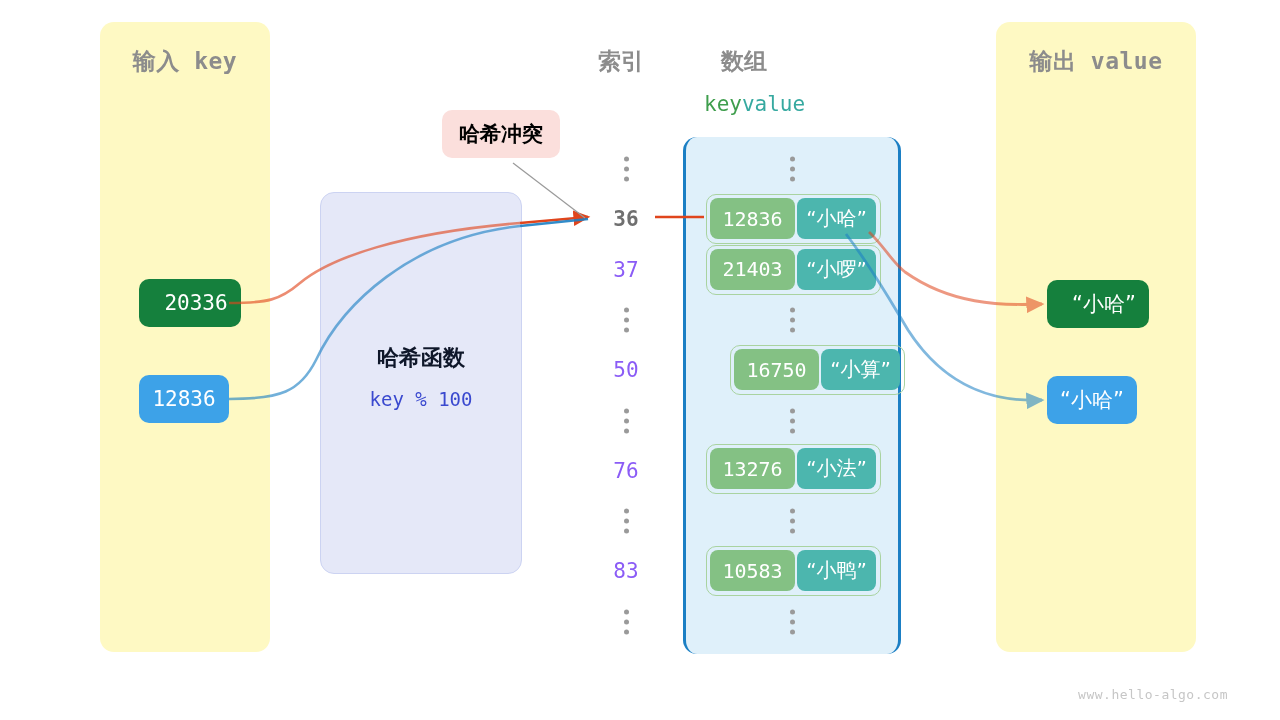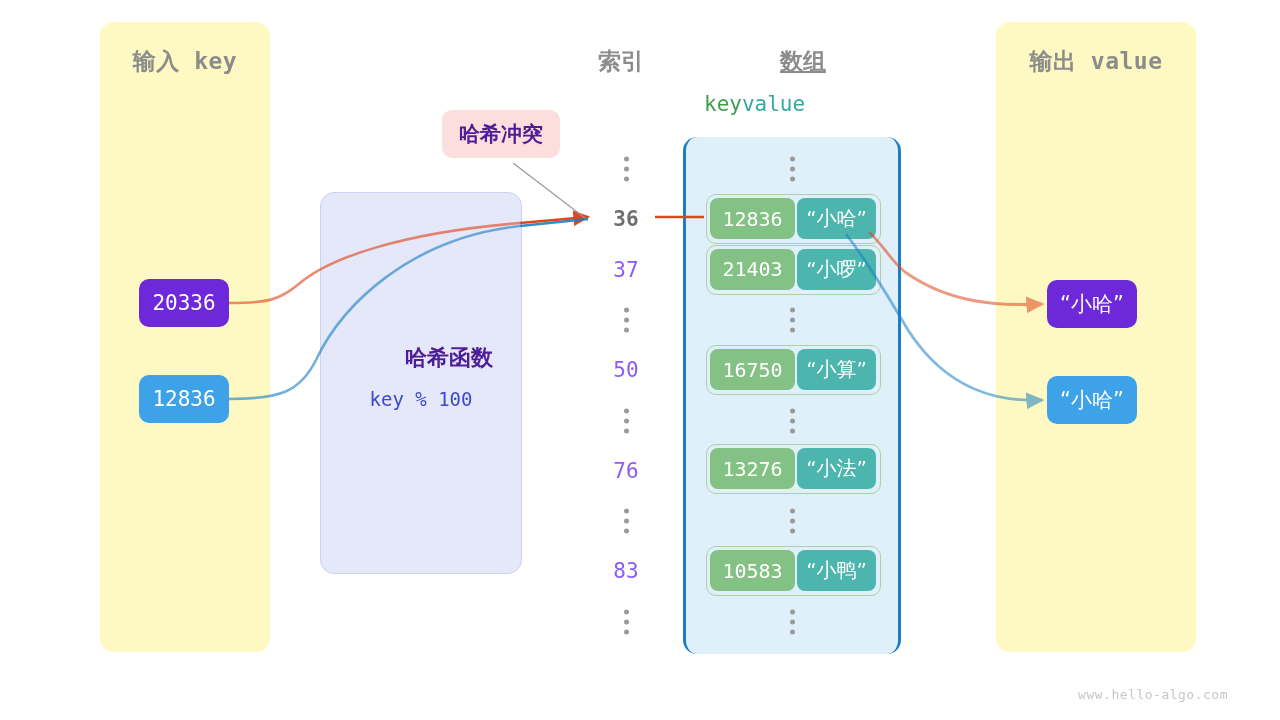--- a/index.html
+++ b/index.html
@@ -44,21 +44,21 @@
   
   .col-head {
     position: absolute;
     font-size: 23px;
     font-weight: bold;
     color: #8c8c8c;
     font-family: "DejaVu Sans", "Liberation Sans", sans-serif;
     white-space: nowrap;
   }
   #head-index { left: 598px; top: 46px; }
-  #head-array { left: 780px; top: 46px; text-decoration: underline; }
+  #head-array { left: 721px; top: 46px; }
 
   #head-kv {
     position: absolute;
     left: 704px;
     top: 92px;
     font-size: 21px;
     font-family: "DejaVu Sans Mono", "Liberation Mono", monospace;
     white-space: nowrap;
   }
   #head-kv .k { color: #3f9e4d; }
@@ -75,23 +75,22 @@
     border: 1px solid #ccd3f2;
     border-radius: 14px;
   }
   #hash-title {
     position: absolute;
     left: 0; top: 150px;
     width: 100%;
     text-align: center;
     font-size: 22px;
     font-weight: bold;
-    color: #4c1d95;
-    white-space: nowrap;
-    margin-left: 28px;
+    color: #0f172a;
+    white-space: nowrap;
   }
   #hash-formula {
     position: absolute;
     left: 0; top: 195px;
     width: 100%;
     text-align: center;
     font-size: 19px;
     color: #3a49cf;
     font-family: "DejaVu Sans Mono", "Liberation Mono", monospace;
     white-space: nowrap;
@@ -100,21 +99,21 @@
   
   #collision-label {
     position: absolute;
     left: 442px;
     top: 110px;
     padding: 10px 17px;
     background: #fbdfdc;
     border-radius: 10px;
     font-size: 21px;
     font-weight: bold;
-    color: #4c1d95;
+    color: #000000;
     white-space: nowrap;
   }
 
   
   #index-col {
     position: absolute;
     left: 596px;
     top: 140px;
     width: 60px;
     height: 500px;
@@ -217,21 +216,21 @@
     height: 48px;
     border-radius: 10px;
     color: #ffffff;
     display: flex;
     align-items: center;
     justify-content: center;
     font-size: 21px;
     white-space: nowrap;
   }
   .chip.mono { font-family: "DejaVu Sans Mono", "Liberation Mono", monospace; }
-  .chip.orange { background: #6d28d9; }
+  .chip.orange { background: #15803d; padding-left: 12px; }
   .chip.blue   { background: #3da2e8; }
 
   #in-key-0  { left: 139px; top: 279px; width: 90px; }
   #in-key-1  { left: 139px; top: 375px; width: 90px; }
   #out-val-0 { left: 1047px; top: 280px; width: 90px; }
   #out-val-1 { left: 1047px; top: 376px; width: 90px; }
 
   
   #wires {
     position: absolute;
@@ -321,21 +320,21 @@
       </div>
       <div class="pair" style="top: 132.6px;">
         <div class="key">21403</div>
         <div class="val">“小啰”</div>
       </div>
       <div class="cell-dots" style="top: 182.9px;">
         <i></i>
         <i></i>
         <i></i>
       </div>
-      <div class="pair" style="top: 233.2px;">
+      <div class="pair" style="top: 233.2px; margin-left: 24px;">
         <div class="key">16750</div>
         <div class="val">“小算”</div>
       </div>
       <div class="cell-dots" style="top: 283.5px;">
         <i></i>
         <i></i>
         <i></i>
       </div>
       <div class="pair" style="top: 332px; text-align: right;">
         <div class="key">13276</div>

